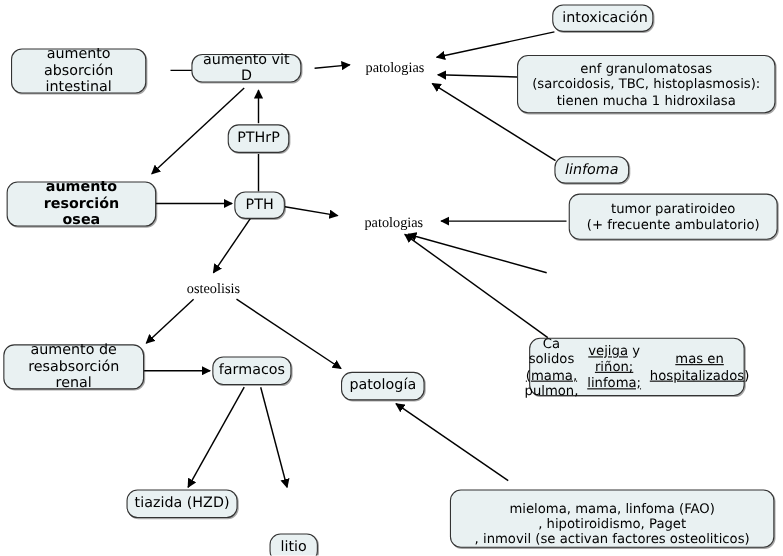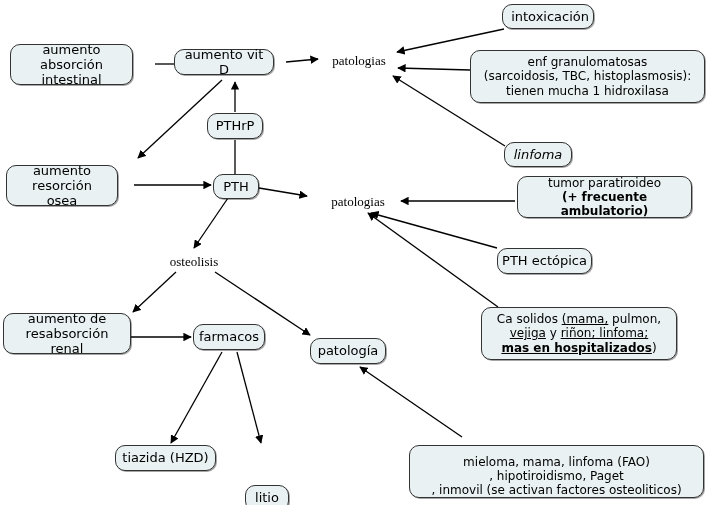--- a/index.html
+++ b/index.html
@@ -50,21 +50,21 @@
   }
   .node .txt {
     display: block;
     width: 100%;
     padding: 0 4px;
     box-sizing: border-box;
     white-space: pre-line;
   }
   .f13 { font-size: 13px; }
   .f115 { font-size: 12px; }
-  b.bold { font-weight: bold; }
+  b.bold { font-weight: normal; }
   u.ul { text-decoration: underline; }
 </style>
 </head>
 <body>
 
 <div id="canvas">
 
   <svg class="edges" viewBox="0 0 712 505" xmlns="http://www.w3.org/2000/svg">
     <defs>
       <marker id="arrow" viewBox="0 0 10 10" refX="9" refY="5" markerWidth="6.5" markerHeight="6.5" orient="auto-start-reverse">
@@ -140,43 +140,40 @@
   </div>
 
   <div class="node boxed f13" style="left:504px; top:142px; width:68px; height:25px;font-style:italic;">
     <span class="txt">linfoma</span>
   </div>
 
   <div class="node boxed f13" style="left:207px; top:113px; width:56px; height:26px;">
     <span class="txt">PTHrP</span>
   </div>
 
-  <div class="node boxed f13" style="left:6px; top:165px; width:112px; height:41px;">
+  <div class="node boxed f13" style="left:6px; top:165px; width:136px; height:41px;font-weight:bold;">
     <span class="txt">aumento resorción
 osea</span>
   </div>
 
   <div class="node boxed f13" style="left:213px; top:174px; width:46px; height:25px;align-items:center;">
     <span class="txt">PTH</span>
   </div>
 
   <div class="node plain f13" style="left:320px; top:192px; width:76px; height:20px;">
     <span class="txt">patologias</span>
   </div>
 
-  <div class="node boxed f115" style="left:517px; top:176px; width:175px; height:42px; flex-direction:column; justify-content:center;">
+  <div class="node boxed f115" style="left:517px; top:176px; width:190px; height:42px; flex-direction:column; justify-content:center;">
     <span class="txt">tumor paratiroideo</span>
     <b class="txt bold">(+ frecuente ambulatorio)</b>
   </div>
 
-  <div class="node boxed f13" style="left:497px; top:248px; width:95px; height:26px;">
-    <span class="txt">PTH ectópica</span>
-  </div>
-
-  <div class="node boxed f115" style="left:481px; top:307px; width:196px; height:53px; flex-direction:column; justify-content:center;">
+
+  <div class="node boxed f115" style="left:481px; top:307px; width:196px; height:53px; flex-direction:row; justify-content:center;">
     <span class="txt" style="white-space:normal;"><span>Ca solidos </span><u class="ul">(mama,</u><span> pulmon,</span></span>
     <span class="txt" style="white-space:normal;"><u class="ul">vejiga</u><span> y </span><u class="ul">riñon; linfoma;</u></span>
     <span class="txt" style="white-space:normal;"><b class="bold"><u class="ul">mas en hospitalizados</u></b><span>)</span></span>
   </div>
 
   <div class="node plain f13" style="left:151px; top:252px; width:86px; height:20px;">
     <span class="txt">osteolisis</span>
   </div>
 
   <div class="node boxed f13" style="left:3px; top:313px; width:128px; height:41px;">

